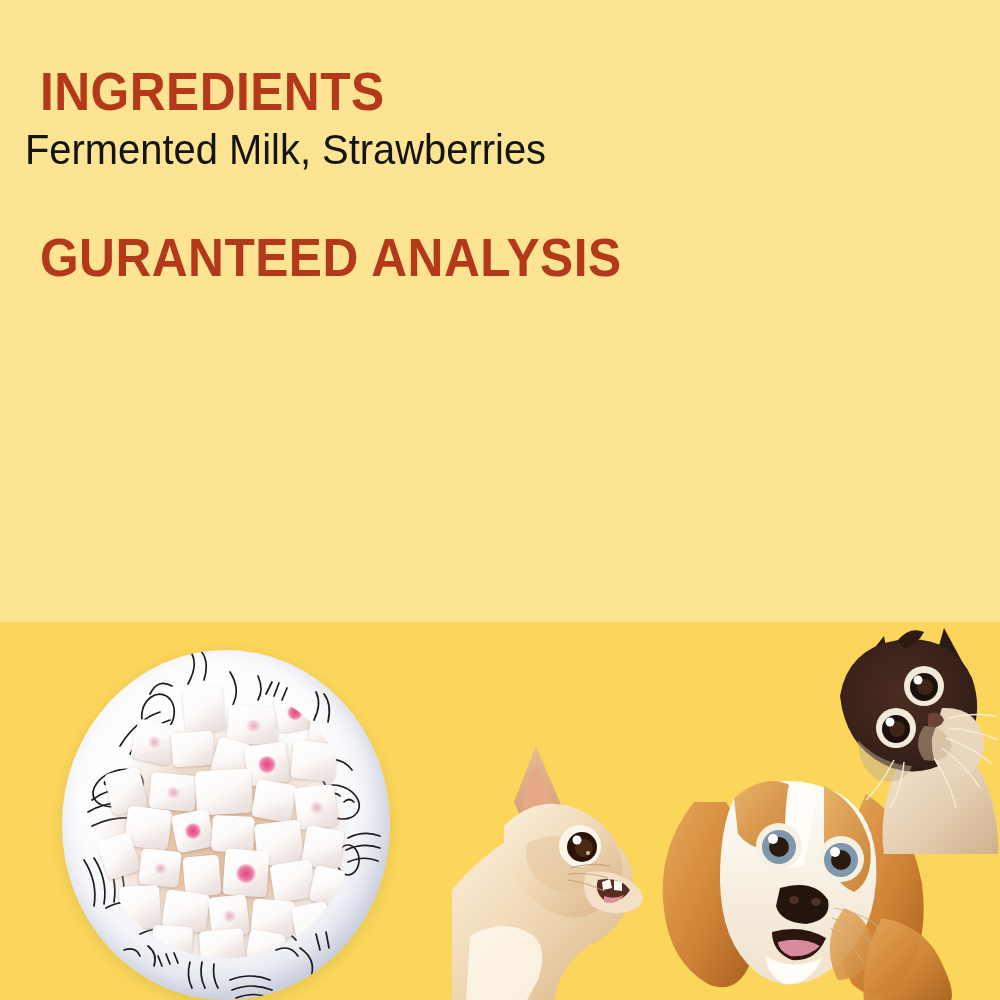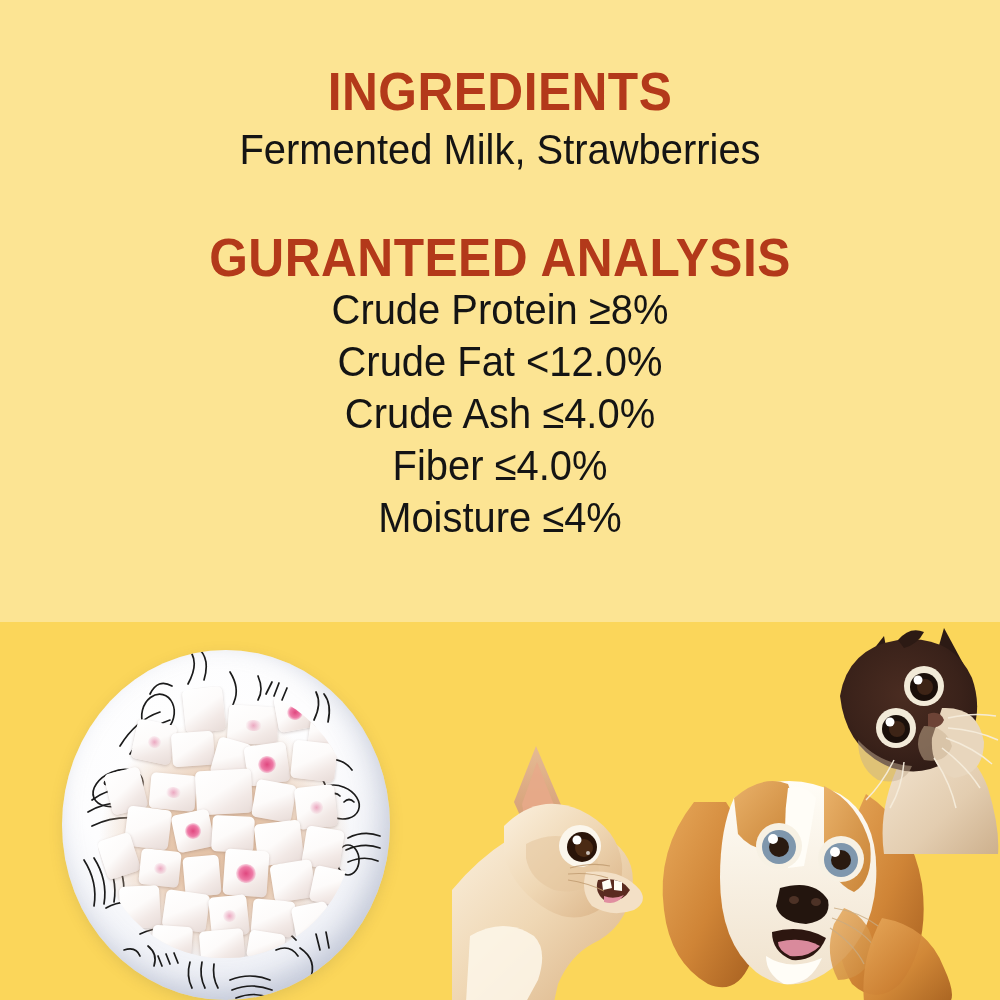--- a/index.html
+++ b/index.html
@@ -8,21 +8,21 @@
     font-family:"Liberation Sans", sans-serif;
     background:#FCE493;
     overflow:hidden;
   }
   .page{ position:relative; width:1000px; height:1000px; overflow:hidden; }
 
   
   .info-panel{
     position:absolute; left:0; top:0; width:1000px; height:622px;
     background:#FCE493;
-    text-align:center;
+    text-align:left;
   }
   .heading{
     color:#B3391A;
     font-weight:bold;
     letter-spacing:.5px;
     font-family:"Liberation Sans", sans-serif;
     transform:scaleX(.92);
     white-space:nowrap;
   }
   #ingredients-title{
@@ -109,27 +109,20 @@
 <div class="page">
 
   <section class="info-panel">
 
     <h1 class="heading" id="ingredients-title">INGREDIENTS</h1>
 
     <p id="ingredients-value">Fermented Milk, Strawberries</p>
 
     <h1 class="heading" id="analysis-title">GURANTEED ANALYSIS</h1>
 
-    <ul class="analysis-list">
-      <li>Crude Protein ≥8%</li>
-      <li>Crude Fat &lt;12.0%</li>
-      <li>Crude Ash ≤4.0%</li>
-      <li>Fiber ≤4.0%</li>
-      <li>Moisture ≤4%</li>
-    </ul>
   </section>
 
   <section class="photo-band">
 
     <div class="bowl">
       <div class="bowl-doodles">
         <svg viewBox="0 0 328 350" fill="none" stroke="#1b1b1b" stroke-width="1.7" stroke-linecap="round">
 
           <path d="M30 150 q18 -14 44 -10 M26 162 q20 -12 48 -9 M30 176 q20 -10 46 -8"></path>
           <ellipse cx="56" cy="138" rx="26" ry="17" transform="rotate(-22 56 138)"></ellipse>

